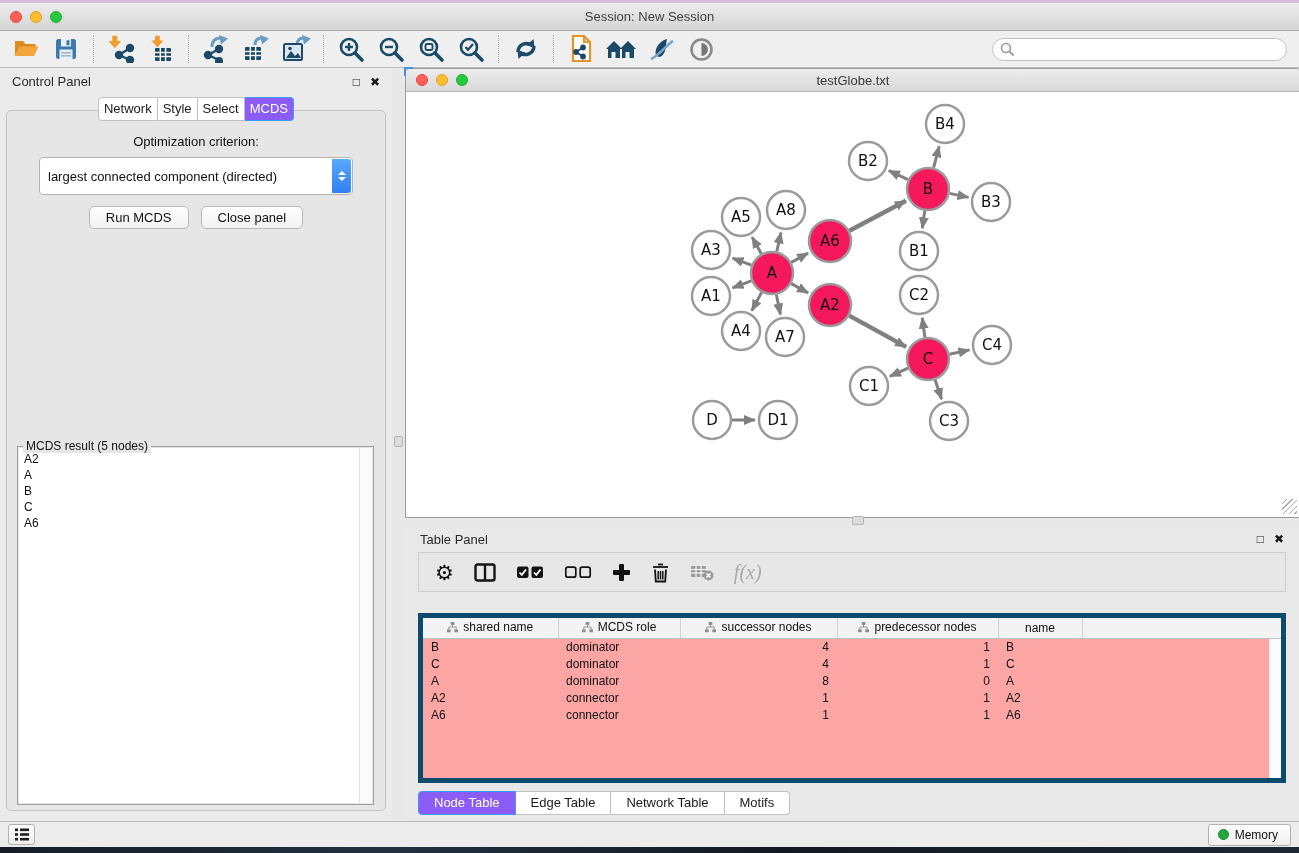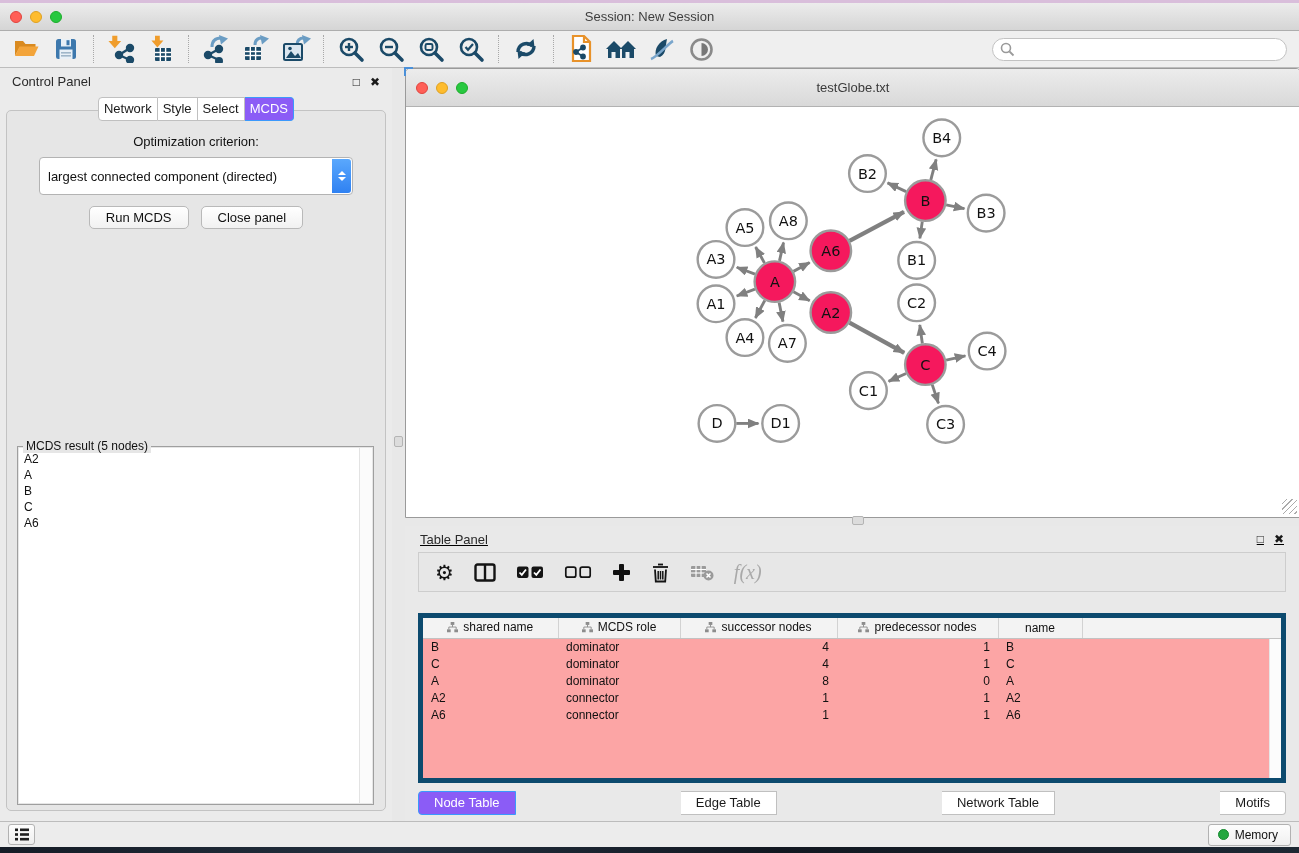--- a/index.html
+++ b/index.html
@@ -78,52 +78,52 @@
   .v-grip { position:absolute; left:2px; top:368px; width:9px; height:11px; background:#dcdcdc;
     border:1px solid #b4b4b4; border-radius:2px; }
 
   
   .right-col { flex:1 1 auto; display:flex; flex-direction:column; min-width:0; }
 
   .net-window { height:450px; flex:0 0 450px; background:#fff; border:1px solid #9a9a9a; margin-right:-2px;
     border-radius:5px 5px 0 0; display:flex; flex-direction:column; position:relative; }
   .net-corner-mark { position:absolute; left:-2px; top:-2px; width:9px; height:9px;
     border-left:2px solid #4a90d9; border-top:2px solid #4a90d9; z-index:3; }
-  .net-titlebar { height:38px; flex:0 0 auto; background:linear-gradient(#ececec,#d9d9d9);
+  .net-titlebar { height:23px; flex:0 0 auto; background:linear-gradient(#ececec,#d9d9d9);
     border-bottom:1px solid #b2b2b2; border-radius:4px 4px 0 0; display:flex; align-items:center; position:relative;text-decoration:underline; }
   .net-titlebar .title { position:absolute; left:0; right:0; text-align:center; font-size:13px; color:#3a3a3a; }
   .net-canvas { flex:1 1 auto; position:relative; overflow:hidden; }
   .net-canvas svg { position:absolute; inset:0; width:100%; height:100%; }
   .resize-grip { position:absolute; right:3px; bottom:3px; width:15px; height:15px;
     background:repeating-linear-gradient(135deg, transparent 0 3px, #ababab 3px 4px); }
 
   .h-divider { height:8px; flex:0 0 8px; position:relative; background:#e8e8e8; }
   .h-grip { position:absolute; left:50%; top:-2px; width:12px; height:9px; background:#dcdcdc;
     border:1px solid #b4b4b4; border-radius:2px; }
 
   
   .table-panel { flex:1 1 auto; background:#e9e9e9; display:flex; flex-direction:column; padding:0 13px 6px 13px; min-height:0; }
-  .tp-header { height:26px; flex:0 0 auto; display:flex; align-items:center; padding:0 2px;text-decoration:underline; }
+  .tp-header { height:26px; flex:0 0 auto; display:flex; align-items:center; padding:0 2px; }
   .tp-toolbar { height:40px; flex:0 0 auto; border:1px solid #cdcdcd; background:#e7e7e7;
     display:flex; align-items:center; gap:20px; padding:0 16px; }
   .tp-icon { display:flex; align-items:center; justify-content:center; cursor:default; }
   .gear-glyph { font-size:21px; color:#141414; line-height:1; }
   .fx-label { font-family:"Liberation Serif","DejaVu Serif",serif; font-style:italic; font-size:20px; color:#a9a9a9; }
 
   .tp-table-wrap { flex:1 1 auto; margin-top:21px; background:#fca5a5; border:5px solid #0c4a6e; position:relative; overflow:hidden; }
   table.data { border-collapse:collapse; table-layout:fixed; width:100%; }
   table.data th { height:20px; background:#f3f3f3; border-right:1px solid #d2d2d2; border-bottom:1px solid #c2c2c2;
     font-weight:normal; font-size:12px; color:#111; text-align:center; padding:0 4px; white-space:nowrap; overflow:hidden; }
   table.data th:last-child { border-right:none; }
   table.data th .hdr-inner { display:inline-flex; align-items:center; gap:5px; }
   table.data td { font-size:12px; color:#111; padding:1.5px 8px; white-space:nowrap; overflow:hidden; height:15px; }
   td.num { text-align:right; padding-right:14px; }
   .tbl-scroll { position:absolute; right:0; top:21px; bottom:0; width:12px; background:#fcfcfc; border-left:1px solid #e6e6e6; }
 
-  .tp-tabs { flex:0 0 auto; display:flex; justify-content:space-between; margin-top:8px; }
+  .tp-tabs { flex:0 0 auto; display:flex; justify-content:flex-start; margin-top:8px; }
   .tp-tabs .seg { padding:3px 15px 4px; }
 
   
   .statusbar { height:26px; flex:0 0 auto; background:#ececec; border-top:1px solid #bcbcbc;
     display:flex; align-items:center; padding:0 8px; }
   .status-btn { width:27px; height:21px; background:linear-gradient(#fdfdfd,#eee); border:1px solid #b2b2b2;
     border-radius:3px; display:flex; align-items:center; justify-content:center; cursor:default; }
   .memory-btn { margin-left:auto; height:22px; padding:0 12px 0 9px; background:linear-gradient(#fdfdfd,#f0f0f0);
     border:1px solid #b2b2b2; border-radius:3px; display:flex; align-items:center; gap:6px; font-size:12px; color:#111; cursor:default; }
   .mem-dot { width:11px; height:11px; border-radius:50%; background:#23a63f; border:1px solid #178a30; }

